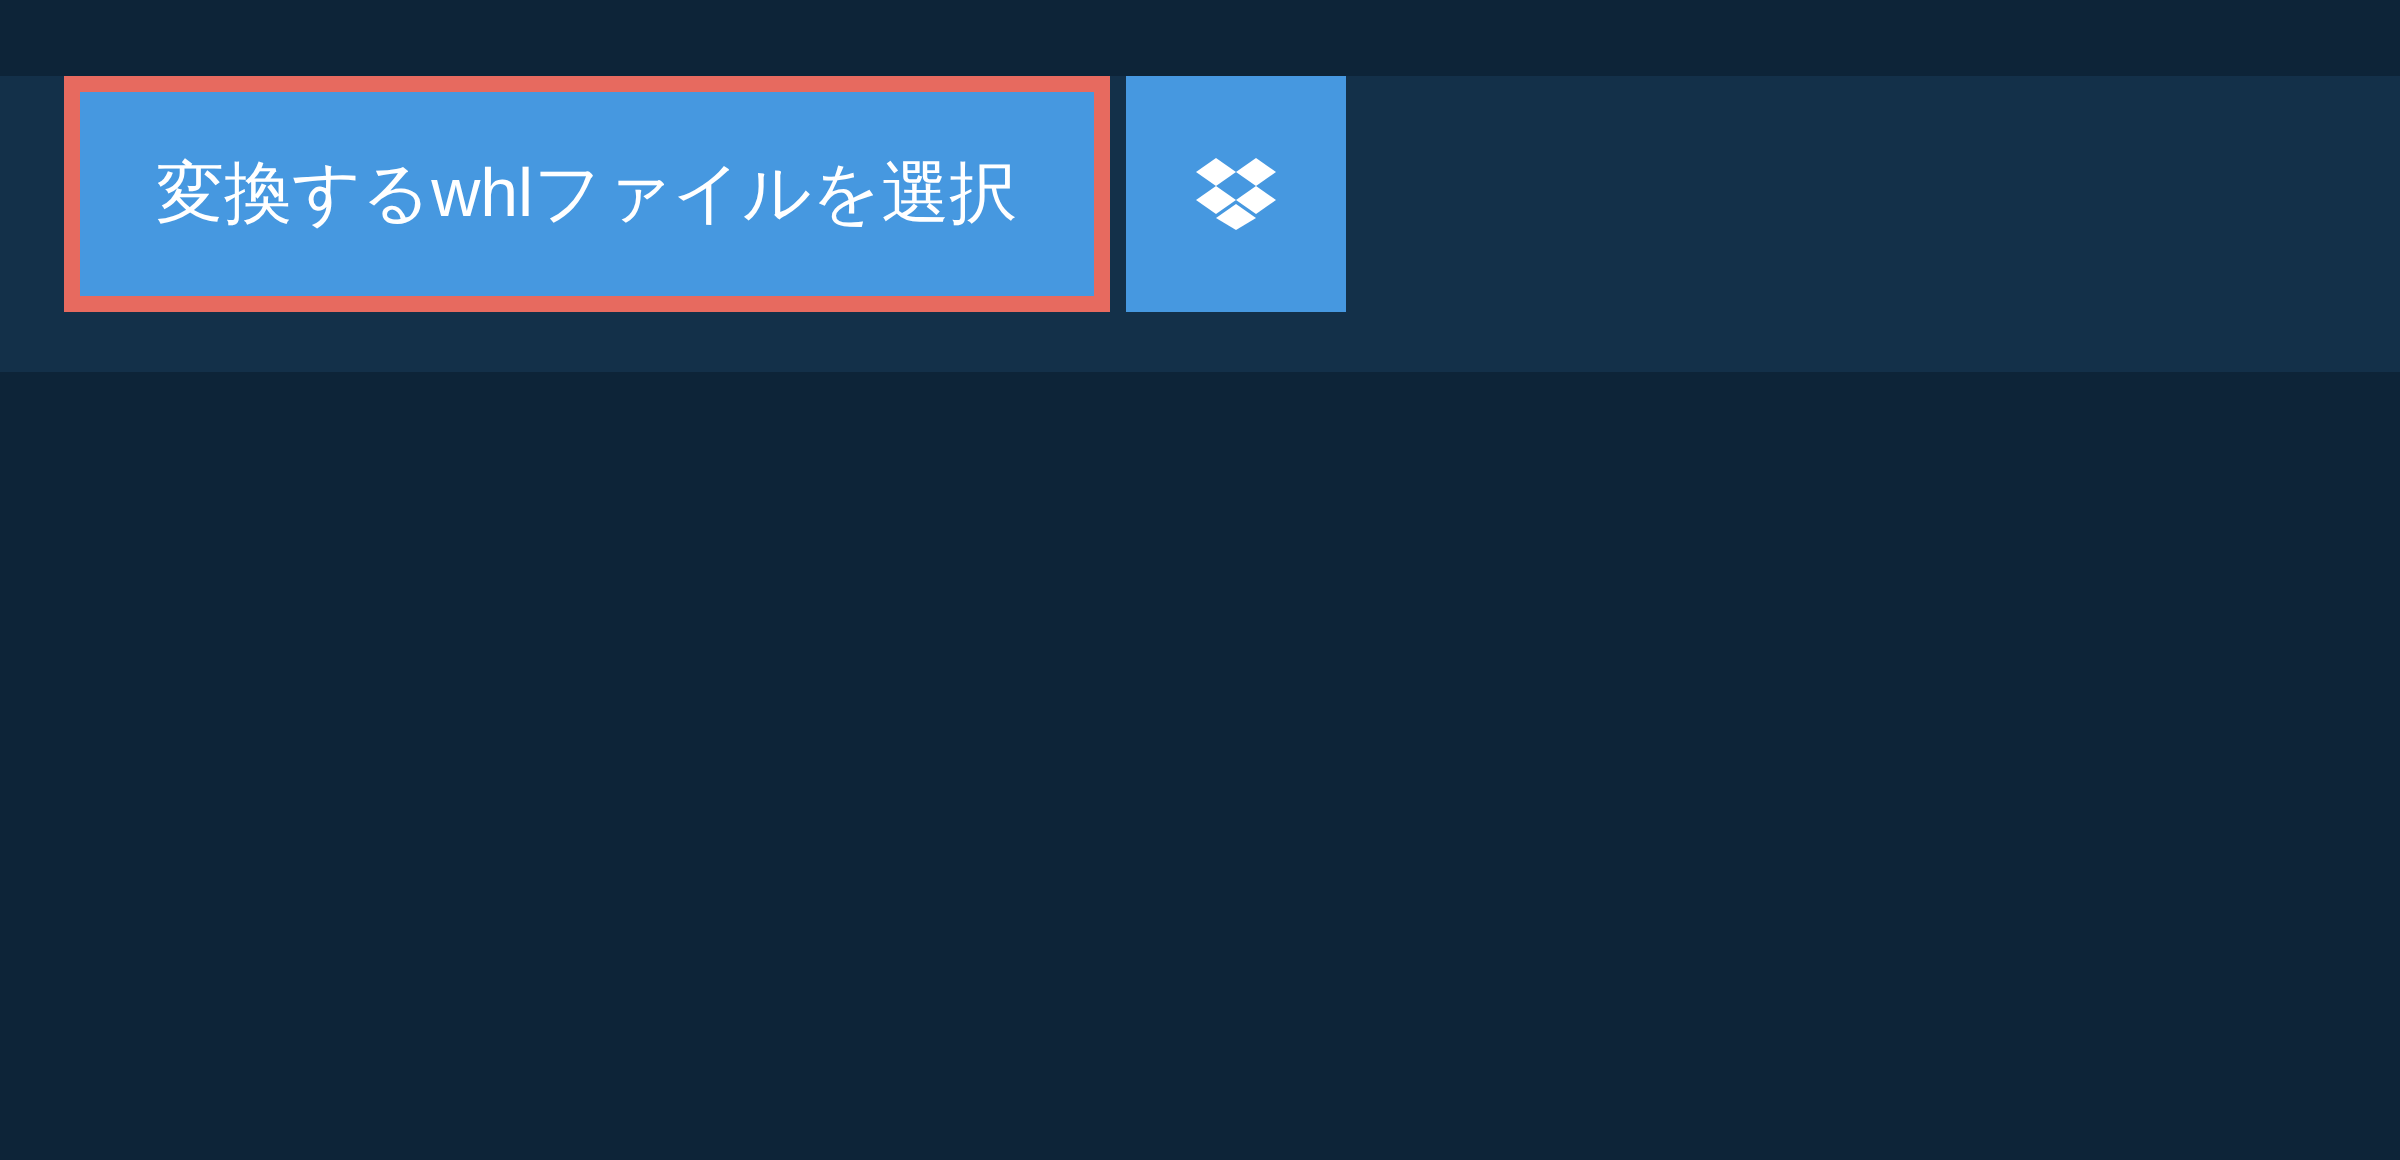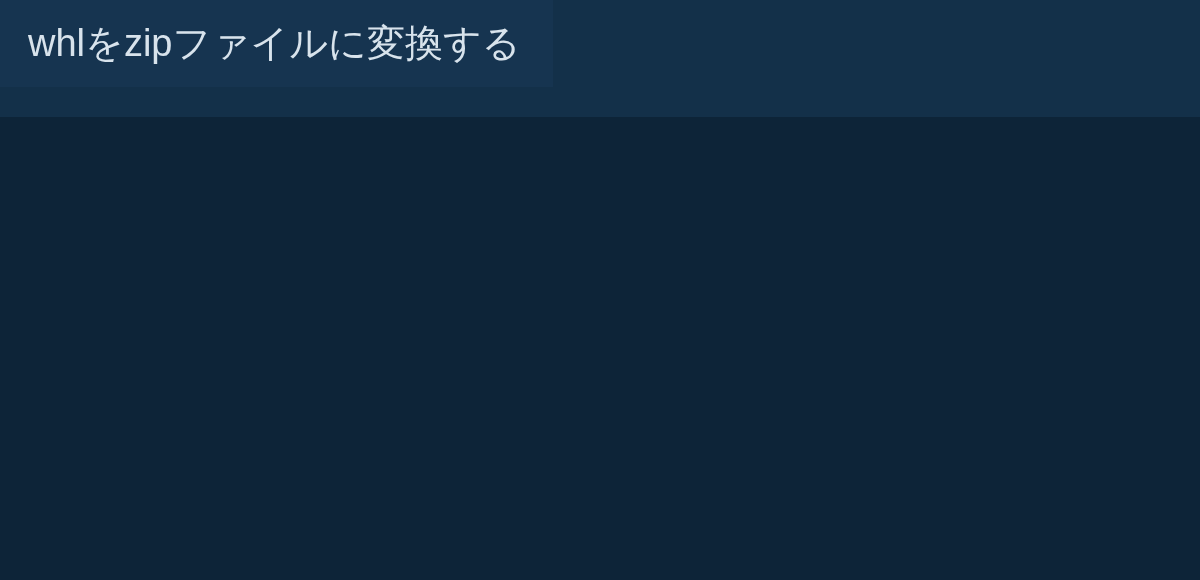--- a/index.html
+++ b/index.html
@@ -58,16 +58,27 @@
     .dropbox-icon {
       width: 40px;
       height: 36px;
       fill: #ffffff;
     }
   </style>
 </head>
 <body>
 
 <div class="panel">
-  <div class="title-bar">
-    <span class="title-text">whlをzipファイルに変換する</span>
+  <div class="button-row">
+    <div class="select-button">
+      <span>変換するwhlファイルを選択</span>
+    </div>
+    <div class="dropbox-button">
+      <svg class="dropbox-icon" viewBox="0 0 40 36">
+        <path d="M10 0 L20 7 L10 14 L0 7 Z"></path>
+        <path d="M30 0 L40 7 L30 14 L20 7 Z"></path>
+        <path d="M10 14 L20 21 L10 28 L0 21 Z"></path>
+        <path d="M30 14 L40 21 L30 28 L20 21 Z"></path>
+        <path d="M20 23 L30 30 L20 36 L10 30 Z"></path>
+      </svg>
+    </div>
   </div>
 </div>
 
 </body></html>

